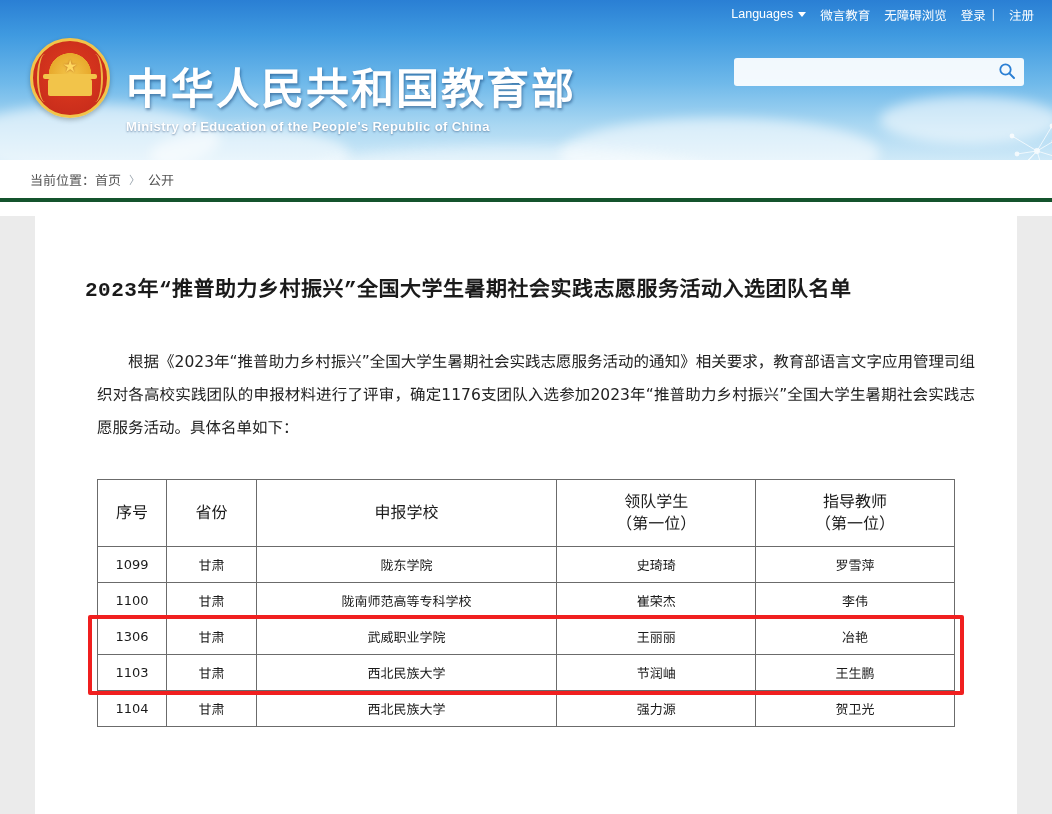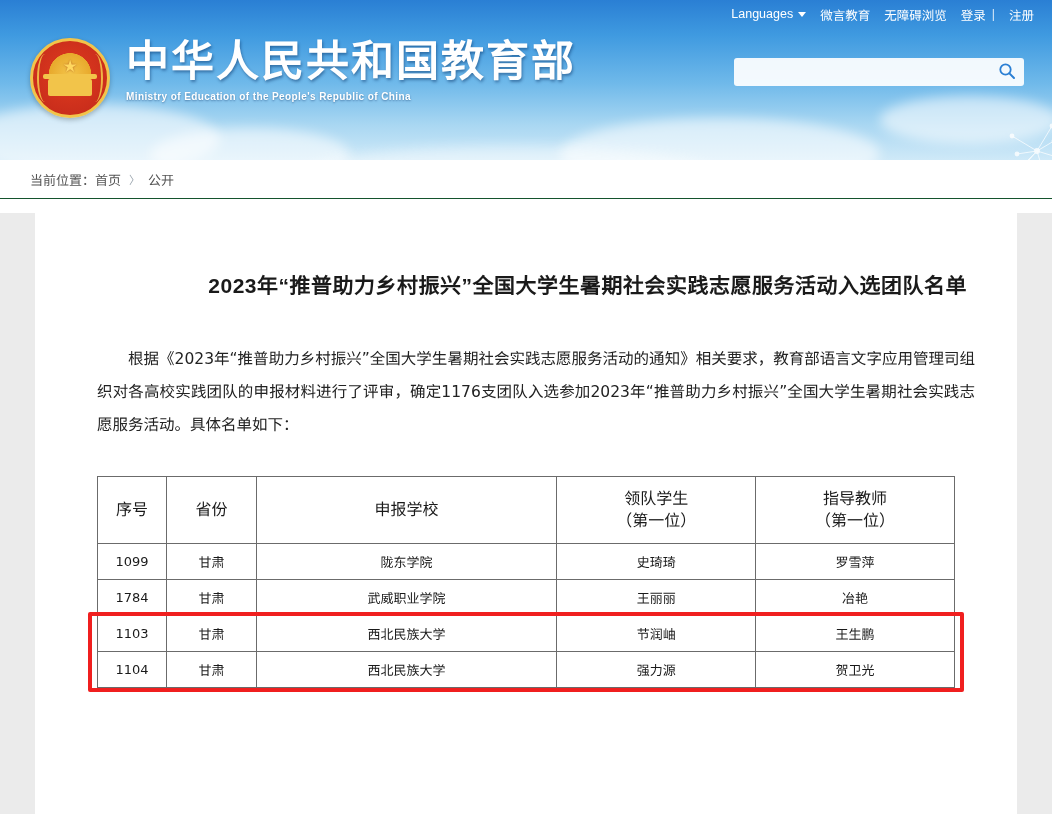--- a/index.html
+++ b/index.html
@@ -134,32 +134,33 @@
     border-bottom: none;
     border-radius: 50%;
   }
   .emblem .wheat-l { left: 4px; border-right: none; }
   .emblem .wheat-r { right: 4px; border-left: none; }
 
   .brand-text {
     margin-left: 16px;
     line-height: 1;
     padding-top: 6px;
+    margin-top: 28px;
   }
   .brand-cn {
     font-family: "DejaVu Sans", "Liberation Sans", sans-serif;
     font-size: 43px;
     font-weight: bold;
     color: #ffffff;
     letter-spacing: 2px;
     text-shadow: 1px 2px 3px rgba(0,40,90,.45);
   }
   .brand-en {
     margin-top: 9px;
-    font-size: 10px;
+    font-size: 13px;
     color: #ffffff;
     letter-spacing: .4px;
     text-shadow: 0 1px 2px rgba(0,40,90,.45);
     font-weight: bold;
   }
 
   .search-box {
     position: absolute;
     right: 28px;
     top: 58px;
@@ -195,21 +196,21 @@
 
   
   .crumb-wrap {
     background: #ffffff;
     height: 38px;
     display: flex;
     align-items: center;
     padding-left: 30px;
     font-size: 13px;
     color: #555;
-    border-bottom: 1px solid #14532d;
+    border-bottom: 4px solid #14532d;
   }
   .crumb-wrap a {
     color: #555;
     text-decoration: none;
     text-align: center;
   }
   .crumb-sep {
     margin: 0 8px;
     color: #9aa4ad;
     font-size: 11px;
@@ -223,22 +224,22 @@
     position: relative;
   }
   .content-card {
     margin: 0 35px 0 35px;
     background: #ffffff;
     min-height: 616px;
     padding: 0 0 0 0;
     box-sizing: border-box;
   }
   .doc-title {
-    text-align: right;
-    font-family: Liberation Sans, sans-serif;
+    text-align: left;
+    font-family: Liberation Mono, monospace;
     font-size: 21px;
     font-weight: bold;
     color: #1a1a1a;
     padding: 56px 50px 0 50px;
     letter-spacing: .5px;
   }
   .doc-body {
     padding: 30px 42px 0 62px;
     font-size: 15.5px;
     line-height: 33px;
@@ -410,21 +411,28 @@
         </thead>
         <tbody>
           <tr>
             <td>1099</td>
             <td>甘肃</td>
             <td>陇东学院</td>
             <td>史琦琦</td>
             <td>罗雪萍</td>
           </tr>
           <tr>
-            <td>1784</td>
+            <td>1100</td>
+            <td>甘肃</td>
+            <td>陇南师范高等专科学校</td>
+            <td>崔荣杰</td>
+            <td>李伟</td>
+          </tr>
+          <tr>
+            <td>1306</td>
             <td>甘肃</td>
             <td>武威职业学院</td>
             <td>王丽丽</td>
             <td>冶艳</td>
           </tr>
           <tr>
             <td>1103</td>
             <td>甘肃</td>
             <td>西北民族大学</td>
             <td>节润岫</td>

